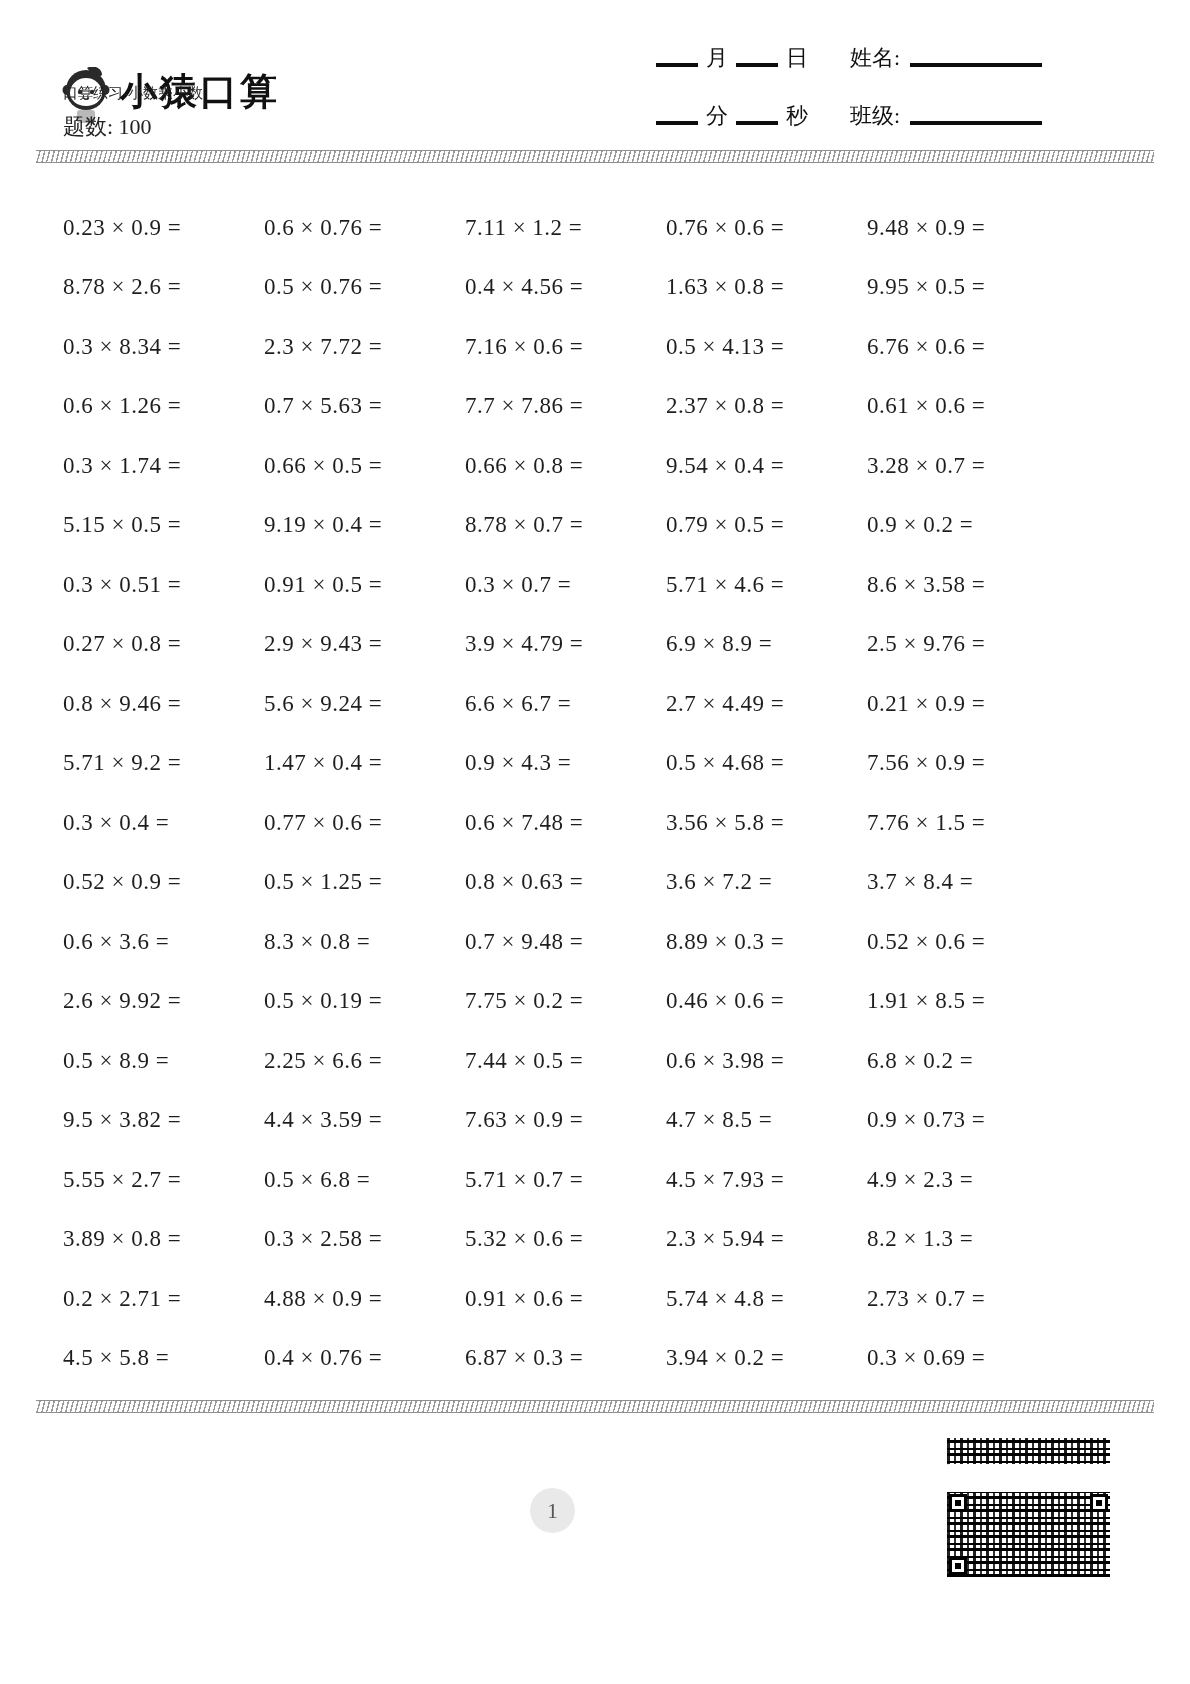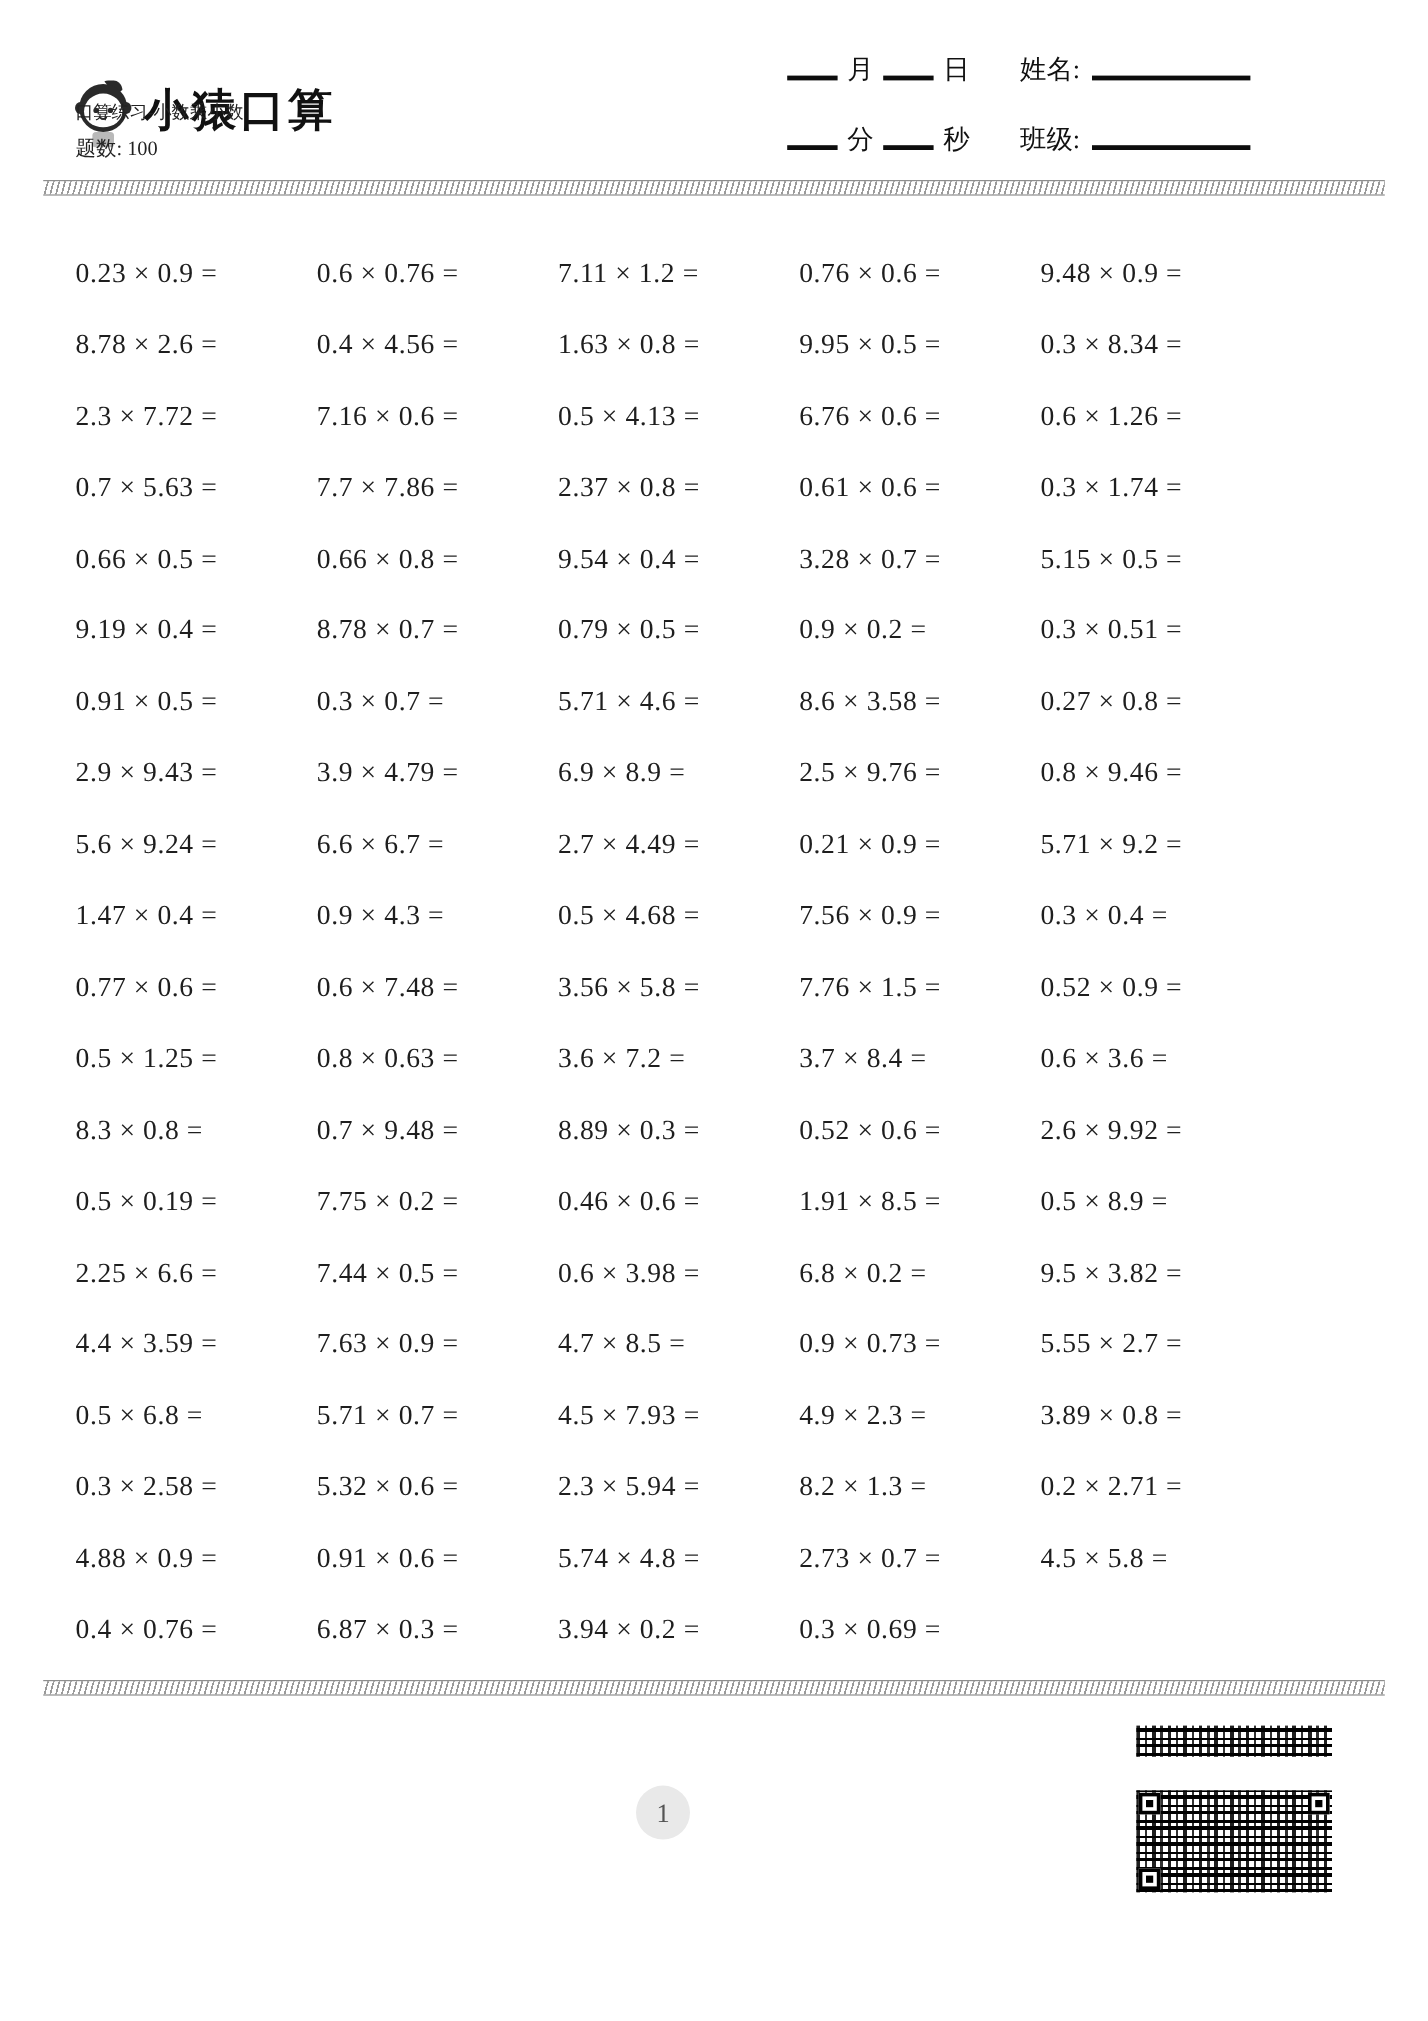--- a/index.html
+++ b/index.html
@@ -36,21 +36,21 @@
     position: absolute;
     left: 63px;
     top: 84px;
     font-size: 15px;
     color: #222;
   }
   .count {
     position: absolute;
     left: 63px;
     top: 112px;
-    font-size: 17px;
+    font-size: 22px;
     color: #222;
     text-align: center;
   }
 
   .meta {
     position: absolute;
     left: 648px;
     top: 40px;
     font-size: 22px;
     color: #111;
@@ -205,20 +205,21 @@
 
   <div class="hatch hatch-top"></div>
 
   <main class="grid">
       <div class="cell">0.23 × 0.9 =</div>
       <div class="cell">0.6 × 0.76 =</div>
       <div class="cell">7.11 × 1.2 =</div>
       <div class="cell">0.76 × 0.6 =</div>
       <div class="cell">9.48 × 0.9 =</div>
       <div class="cell">8.78 × 2.6 =</div>
+      <div class="cell">0.5 × 0.76 =</div>
       <div class="cell">0.4 × 4.56 =</div>
       <div class="cell">1.63 × 0.8 =</div>
       <div class="cell">9.95 × 0.5 =</div>
       <div class="cell">0.3 × 8.34 =</div>
       <div class="cell">2.3 × 7.72 =</div>
       <div class="cell">7.16 × 0.6 =</div>
       <div class="cell">0.5 × 4.13 =</div>
       <div class="cell">6.76 × 0.6 =</div>
       <div class="cell">0.6 × 1.26 =</div>
       <div class="cell">0.7 × 5.63 =</div>

